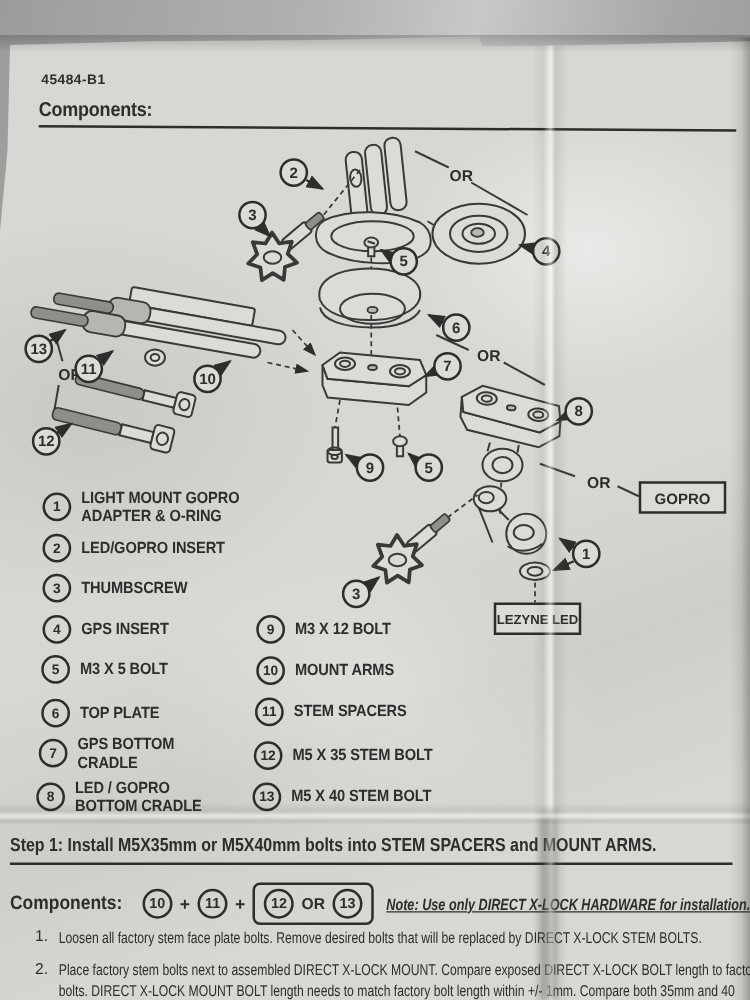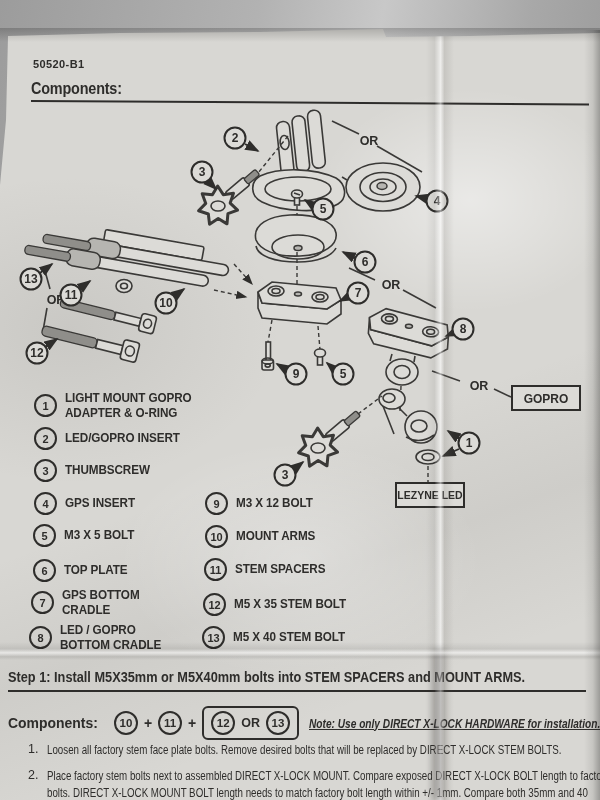--- a/index.html
+++ b/index.html
@@ -68,21 +68,21 @@
   .boxrect{fill:#dcdbd7;stroke:#2e2d2b;stroke-width:2;}
   .knob{fill:#dcdbd7;stroke:#3a3937;stroke-width:3;stroke-linejoin:round;}
 </style>
 </head>
 <body>
 
 <div id="photo">
   <div id="paper">
     <div class="wrinkles"></div>
 
-    <div class="abs partnum" style="left:33px;top:58px;">50520-B1</div>
+    <div class="abs partnum" style="left:33px;top:58px;">45484-B1</div>
     <div class="abs h-components" style="left:31px;top:80px;"><span class="cx">Components:</span></div>
     <div class="rule" style="left:31px;top:100px;width:558px;"></div>
 
     <svg class="abs" style="left:0;top:0;" width="600" height="800" viewBox="0 0 600 800">
       <defs>
         <marker id="ah" markerWidth="9" markerHeight="8" refX="7" refY="3" orient="auto">
           <path d="M0,0 L8,3 L0,6 z" fill="#2e2d2b"></path>
         </marker>
       </defs>
 

